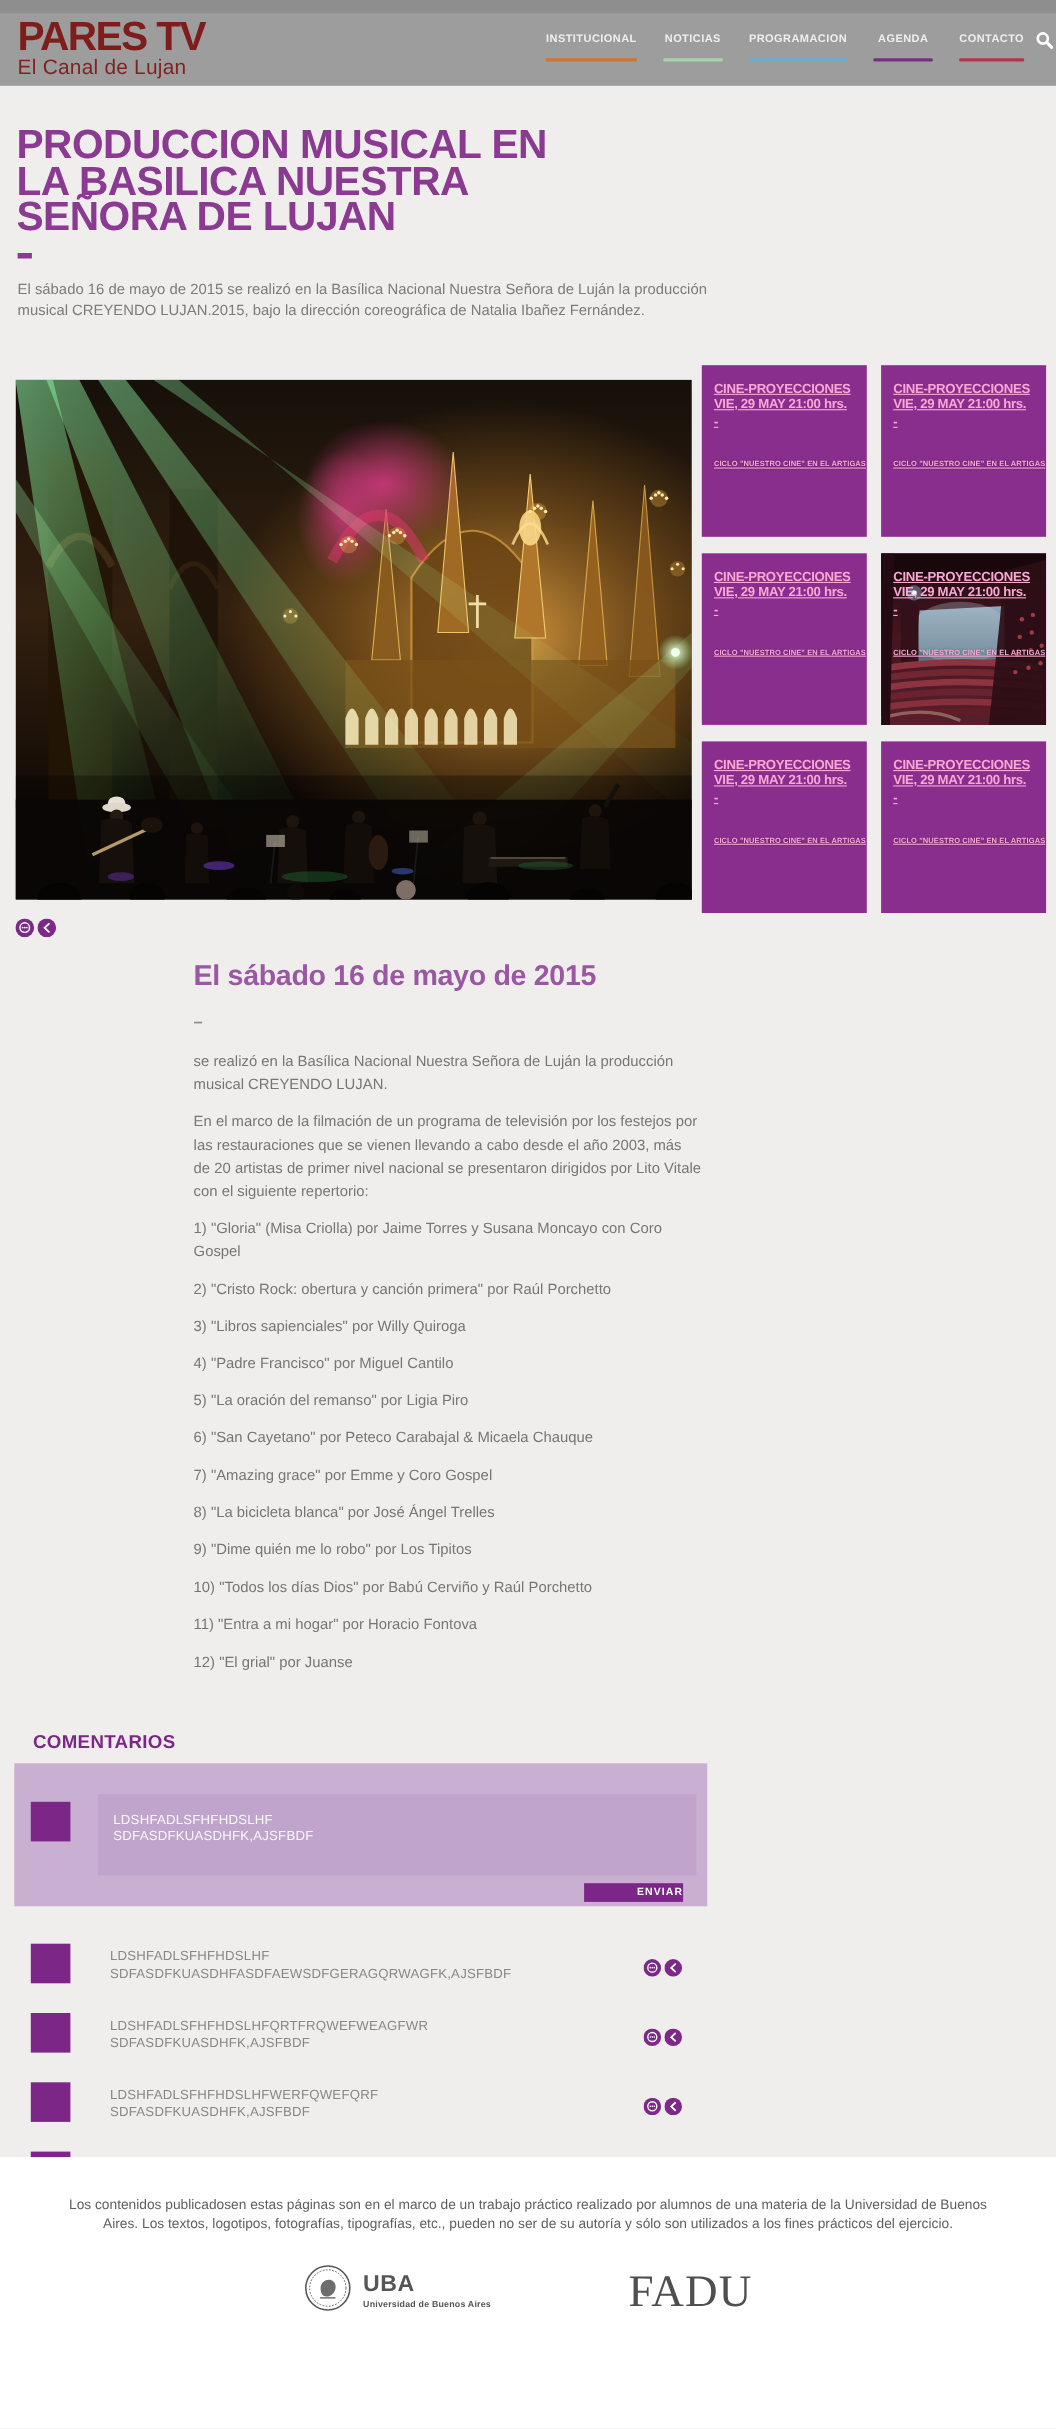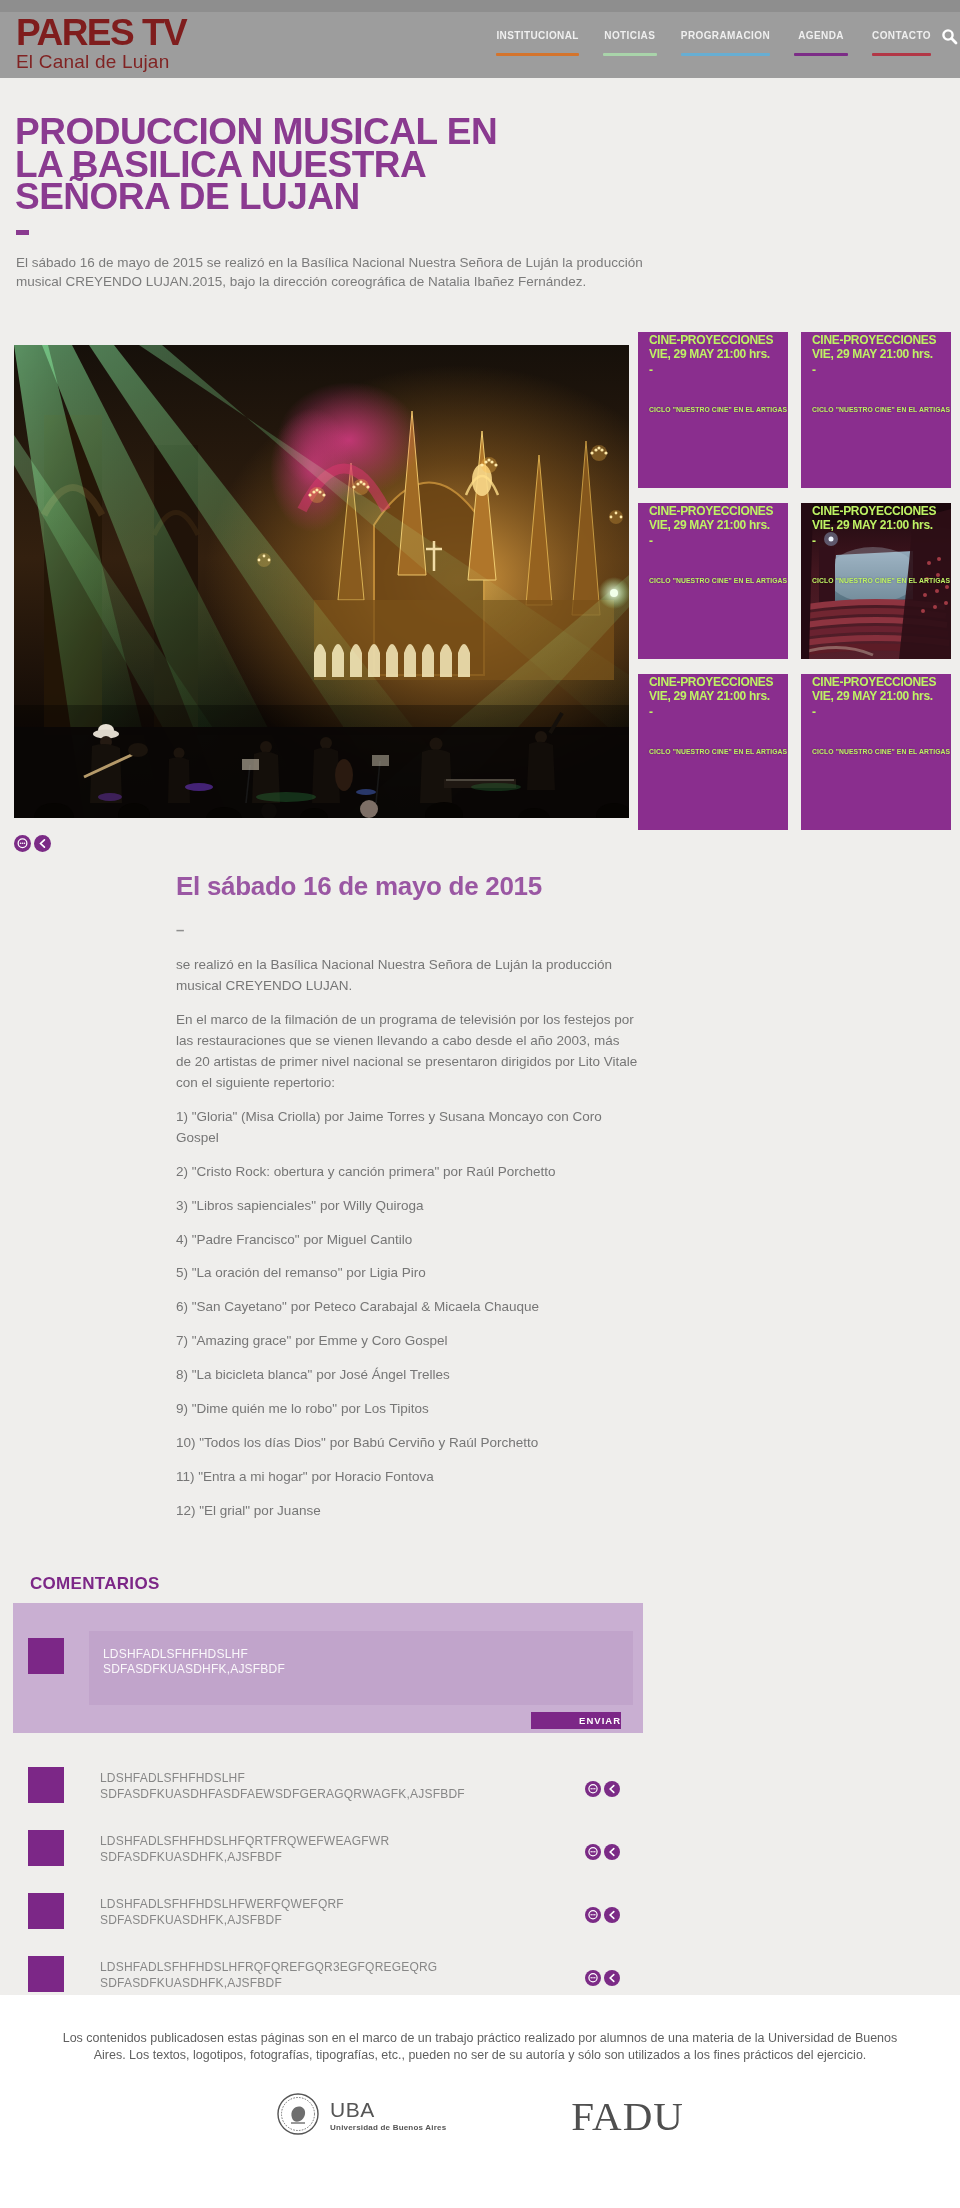--- a/index.html
+++ b/index.html
@@ -22,21 +22,21 @@
   
   .page-title { margin:38px 0 0 15px; color:#8a3a90; font-size:37px; font-weight:bold; line-height:.88; letter-spacing:-.5px; }
   .page-title span { display:block; }
   .title-dash { width:13px; height:5px; background:#8a3a90; margin:16px 0 0 16px; }
   .intro { margin:18px 0 0 16px; width:632px; font-size:13.5px; color:#7b7b7b; line-height:1.45; }
 
   
   .media-row { display:flex; margin:40px 0 0 14px; align-items:flex-start; }
   .hero { position:relative; width:615px; height:473px; margin-top:13px; flex:none; overflow:hidden; }
   .cards { width:316px; margin-left:9px; display:grid; grid-template-columns:150px 150px; grid-auto-rows:156px; gap:15px 13px; }
-  .card { position:relative; background:#8a2e8e; color:#bef264; padding:1px 11px; overflow:hidden; cursor:pointer; }
+  .card { position:relative; background:#8a2e8e; color:#f9a8d4; padding:14px 11px; overflow:hidden; cursor:pointer;text-decoration:underline; }
   .card-photo { position:absolute; inset:0; display:none; }
   .card.photo .card-photo { display:block; }
   .card-text { position:relative; z-index:2; }
   .card-title { font-size:12px; font-weight:bold; line-height:1.18; letter-spacing:-.3px; white-space:nowrap; }
   .card-dash { font-size:12px; font-weight:bold; line-height:1; margin-top:3px; }
   .card-detail { margin-top:30px; font-size:6.8px; font-weight:bold; letter-spacing:.1px; white-space:nowrap; text-shadow:0 0 2px rgba(0,0,0,.35); }
 
   
   .hero-actions { margin:5px 0 0 14px; display:flex; gap:3px; }
   .circle-btn { border:none; background:none; padding:0; width:17px; height:17px; cursor:pointer; display:block; }
@@ -56,25 +56,25 @@
   .comment-form .avatar { position:absolute; left:15px; top:35px; }
   .comment-input { position:absolute; left:76px; top:28px; width:544px; height:74px; background:#c1a4cb; padding:16px 0 0 14px; color:rgba(255,255,255,.92); font-size:12px; line-height:1.3; letter-spacing:.2px; cursor:text; }
   .submit-btn { position:absolute; right:22px; bottom:4px; width:90px; height:17px; background:#7c2787; border:none; color:#fff; font-family:inherit; font-size:9.5px; font-weight:bold; letter-spacing:1px; cursor:pointer;text-align:right; }
   .comments-list { margin-top:34px; }
   .comment { display:flex; align-items:flex-start; margin:0 20px 27px 28px; width:592px; }
   .comment-text { margin-left:36px; font-size:12px; color:#878787; line-height:1.32; letter-spacing:.2px; padding-top:4px; }
   .comment-actions { margin-left:auto; display:flex; gap:3px; padding-top:14px; }
   .comment-actions .circle-btn { width:16px; height:16px; }
 
   
-  .site-footer { position:absolute; left:0; bottom:0; width:100%; height:213px; background:#ffffff; padding-top:35px; }
+  .site-footer { position:absolute; left:0; bottom:0; width:100%; height:247px; background:#ffffff; padding-top:35px; }
   .disclaimer { width:836px; margin:0 auto; text-align:center; color:#5f5f5f; font-size:12.5px; line-height:1.35; }
   .logos { display:flex; justify-content:center; align-items:center; gap:125px; margin-top:28px; }
   .uba-logo { display:flex; align-items:center; gap:10px; }
-  .uba-text-title { color:#555; font-size:21px; font-weight:normal; letter-spacing:.5px; line-height:1; }
+  .uba-text-title { color:#555; font-size:21px; font-weight:bold; letter-spacing:.5px; line-height:1; }
   .uba-text-sub { color:#555; font-size:8px; font-weight:bold; margin-top:3px; letter-spacing:.2px; }
   .fadu-logo { font-family:"Liberation Serif", serif; font-size:41px; color:#4f4f4f; letter-spacing:1px; }
   .defs-svg { position:absolute; width:0; height:0; }
 </style>
 </head>
 <body>
 
 <div class="page">
 
   <svg class="defs-svg" aria-hidden="true">

